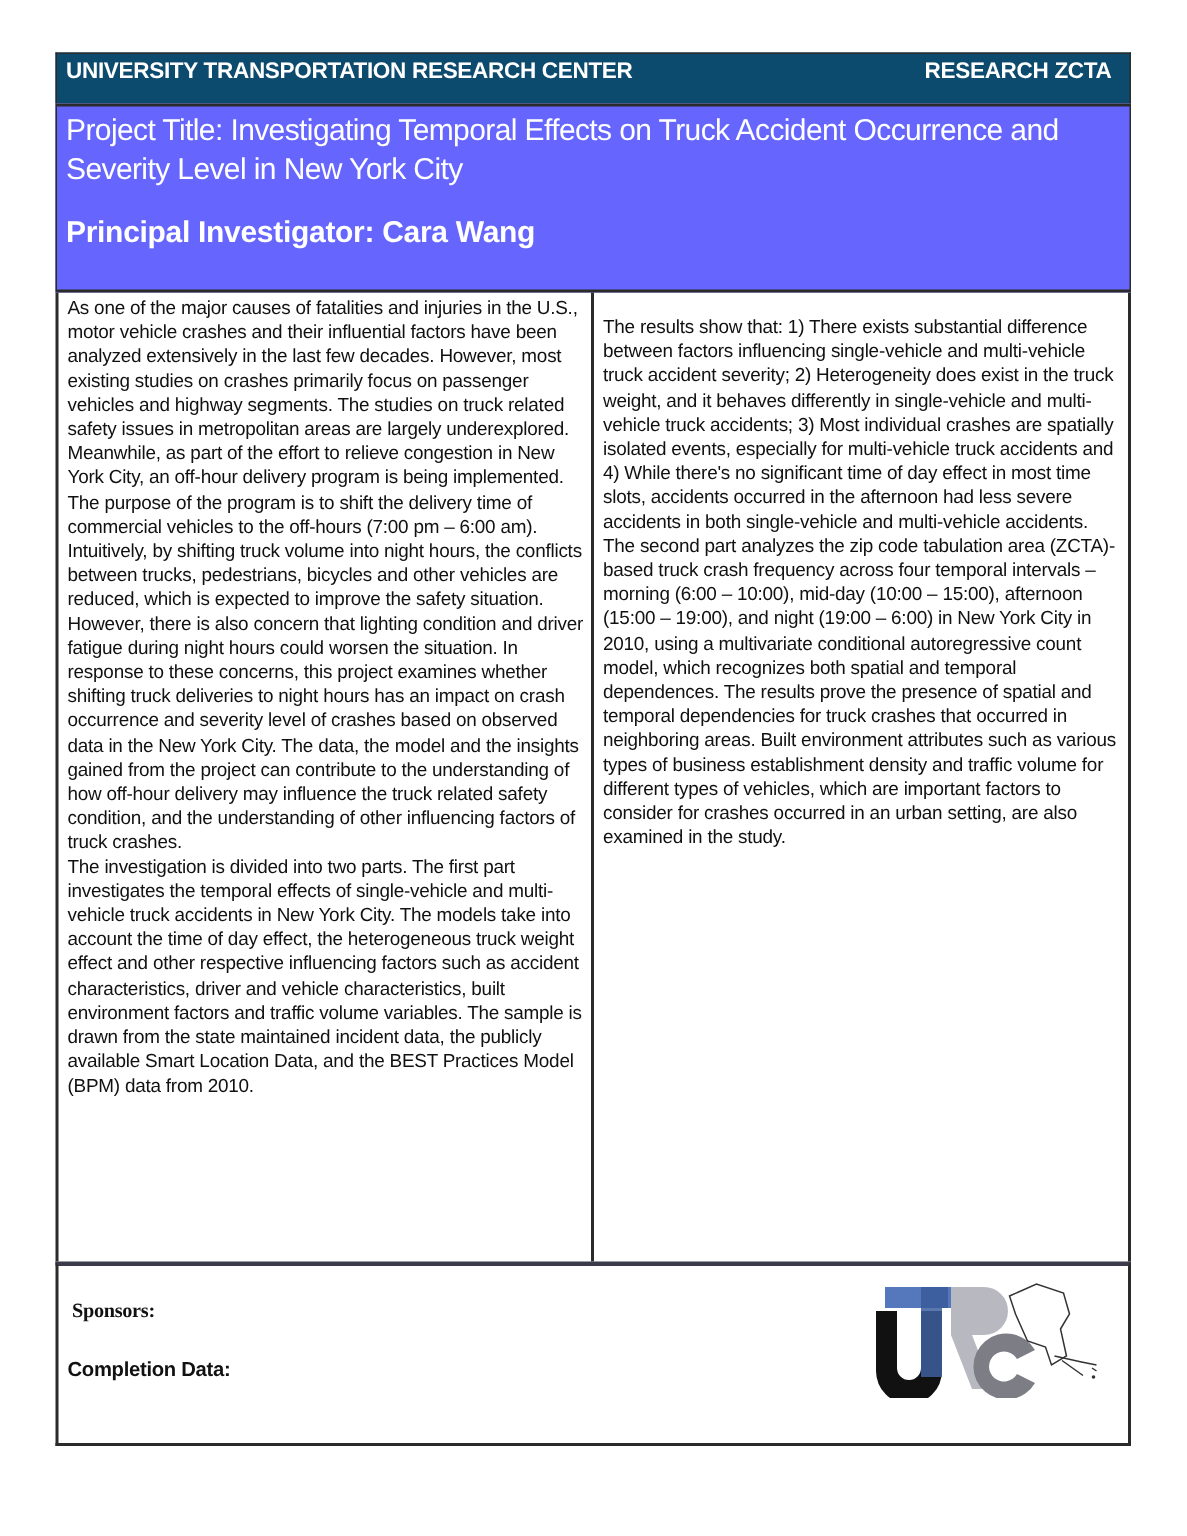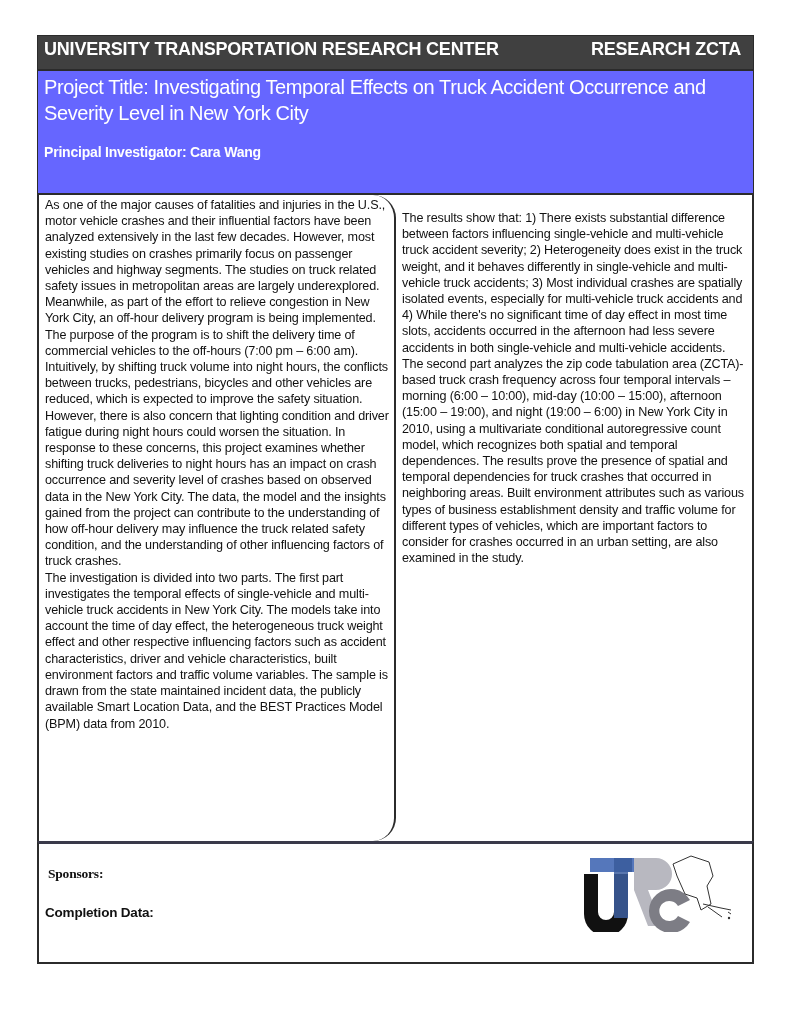--- a/index.html
+++ b/index.html
@@ -1,25 +1,25 @@
 <!DOCTYPE html>
 <html><head>
 <meta charset="utf-8">
 <style>
   html, body { margin:0; padding:0; background:#ffffff; }
   body { width:791px; height:1024px; position:relative; overflow:hidden; font-family:"Liberation Sans", sans-serif; }
   .page { position:absolute; left:37px; top:35px; width:717px; }
-  .topbar { background:#404040; height:33px; border:1px solid #2b2b2b; border-bottom:none; position:relative; color:#fff; font-weight:bold; font-size:18px;padding-left:44px; }
+  .topbar { background:#0c4a6e; height:33px; border:1px solid #2b2b2b; border-bottom:none; position:relative; color:#fff; font-weight:bold; font-size:15px;padding-left:44px; }
   .topbar .left { position:absolute; left:6px; top:3px; letter-spacing:-0.2px; }
   .topbar .right { position:absolute; right:12px; top:3px; letter-spacing:-0.2px; }
   .titlebox { background:#6666ff; height:122px; border:1px solid #2b2b2b; border-top:2px solid #2b2b2b; border-bottom:2px solid #2b2b2b; color:#fff; position:relative;padding-left:16px; }
   .titlebox .title { position:absolute; left:6px; top:3px; font-size:20px; line-height:26px; letter-spacing:-0.4px; width:700px; }
-  .titlebox .pi { position:absolute; left:6px; top:73px; font-size:14px; font-weight:bold; letter-spacing:-0.2px; }
+  .titlebox .pi { position:absolute; left:6px; top:73px; font-size:20px; font-weight:bold; letter-spacing:-0.2px; }
   .cols { display:flex; border-left:2px solid #2b2b2b; border-right:2px solid #2b2b2b; height:646px; }
-  .col { font-size:12.6px; line-height:16.2px; color:#111; letter-spacing:-0.15px;border-radius:23px; }
+  .col { font-size:12.6px; line-height:16.2px; color:#111; letter-spacing:-0.15px; }
   .col.left { width:345px; padding:2px 4px 0 6px; border-right:2px solid #2b2b2b; }
   .col.right { width:345px; padding:15px 4px 0 6px; }
   .col p { margin:0; }
   .footer { border:2px solid #2b2b2b; border-top:3px solid #3a3a4a; height:118px; position:relative; }
   .footer .lbl { position:absolute; font-weight:bold; font-size:13.5px; letter-spacing:-0.2px; color:#111; }
   .logo { position:absolute; right:14px; top:8px; width:160px; height:80px; }
 </style>
 </head>
 <body>
 

